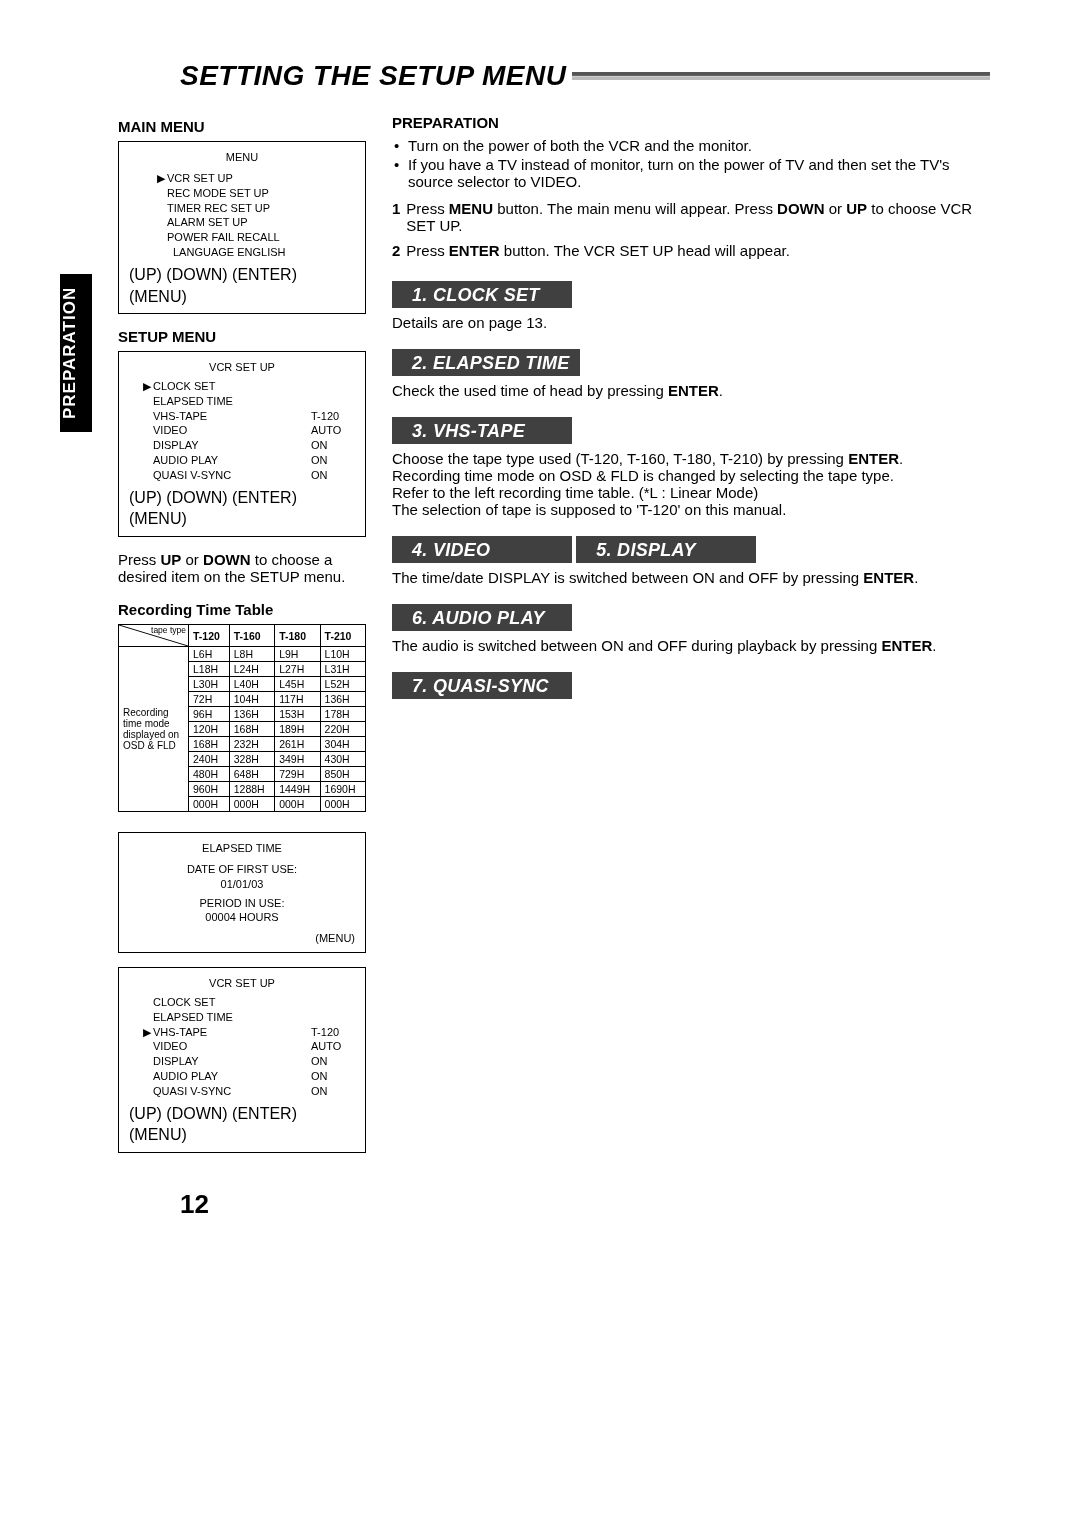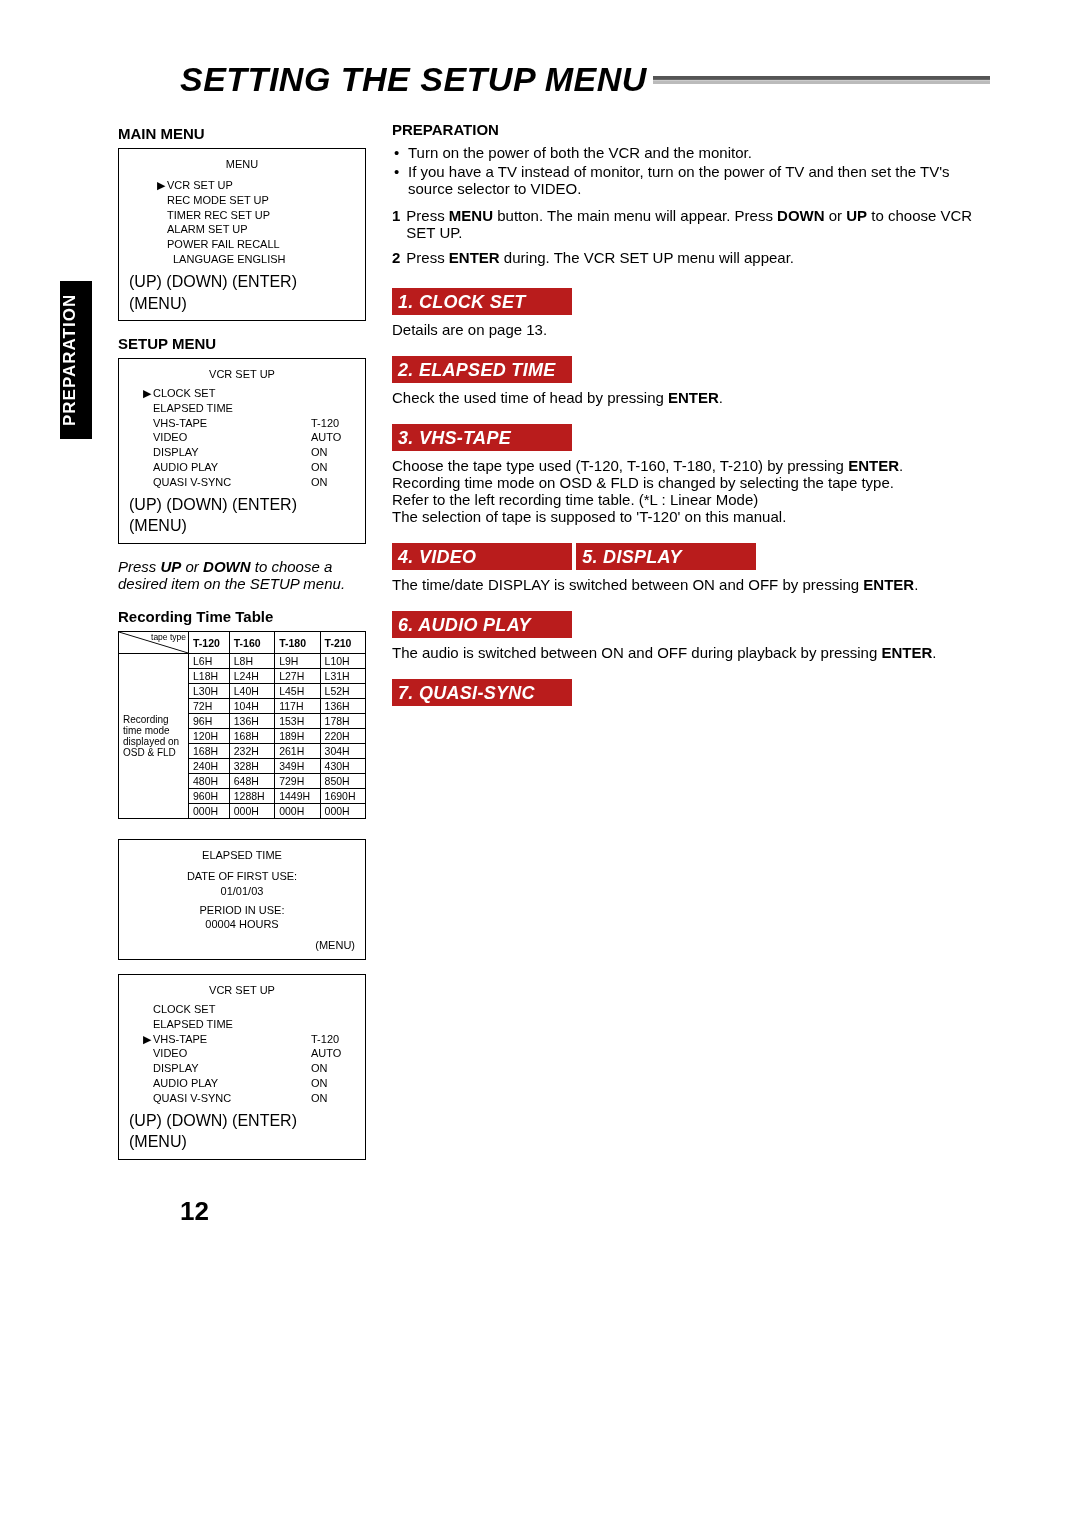--- a/index.html
+++ b/index.html
@@ -11,21 +11,21 @@
     padding: 60px 90px 40px 60px;
     color: #000;
   }
   .title-row {
     display: flex;
     align-items: center;
     margin-bottom: 22px;
     margin-left: 120px;
   }
   .title {
-    font-size: 34px;
+    font-size: 28px;
     font-weight: bold;
     font-style: italic;
     letter-spacing: 0.5px;
   }
   .title-bar {
     flex: 1;
     height: 8px;
     background: linear-gradient(to bottom, #666 0%, #666 50%, #fff 50%, #fff 55%, #ccc 55%, #ccc 100%);
     margin-left: 6px;
     position: relative;
@@ -73,21 +73,21 @@
     padding: 8px 10px 6px 10px;
     margin-bottom: 14px;
     font-family: Arial, sans-serif;
   }
   .osd-box .center { text-align: center; }
   .osd-box .footer { font-size: 16px; margin-top: 4px; }
   .osd-row { display: flex; }
   .osd-row .marker { width: 10px; }
   .osd-row .lbl { flex: 1; }
   .osd-row .val { width: 44px; text-align: left; }
-  .left-note { font-size: 15px; margin: 4px 0 16px 0; font-style: italic; }
+  .left-note { font-size: 15px; margin: 4px 0 16px 0; }
   .rec-table {
     border: 1px solid #000;
     border-collapse: collapse;
     font-size: 10.5px;
     width: 100%;
     margin-bottom: 20px;
   }
   .rec-table td, .rec-table th {
     border: 1px solid #000;
     padding: 1px 4px;
@@ -133,25 +133,25 @@
   }
   .step {
     display: flex;
     gap: 6px;
     margin-bottom: 8px;
   }
   .step .num {
     font-weight: bold;
   }
   .section-hdr {
-    background: #b91c1c;
+    background: #404040;
     color: #fff;
     font-weight: bold;
     font-size: 18px;
-    padding: 4px 10px 2px 6px;
+    padding: 4px 10px 2px 20px;
     margin: 14px 0 6px 0;
     display: inline-block;
     min-width: 180px;
     font-style: italic;
     letter-spacing: 0.3px;
   }
   .section-body { margin-bottom: 4px; }
   .page-num {
     font-size: 26px;
     font-weight: bold;
@@ -408,21 +408,21 @@
 
     <div class="step">
       <span class="num">1</span>
       <span>
         <span>Press </span><b>MENU</b><span> button. The main menu will appear. Press </span><b>DOWN</b><span> or </span><b>UP</b><span> to choose VCR SET UP.</span>
       </span>
     </div>
     <div class="step">
       <span class="num">2</span>
       <span>
-        <span>Press </span><b>ENTER</b><span> during. The VCR SET UP menu will appear.</span>
+        <span>Press </span><b>ENTER</b><span> button. The VCR SET UP head will appear.</span>
       </span>
     </div>
 
     <div class="section-hdr">1. CLOCK SET</div>
     <div class="section-body">Details are on page 13.</div>
 
     <div class="section-hdr">2. ELAPSED TIME</div>
     <div class="section-body">
       <span>Check the used time of head by pressing </span><b>ENTER</b><span>.</span>
     </div>

